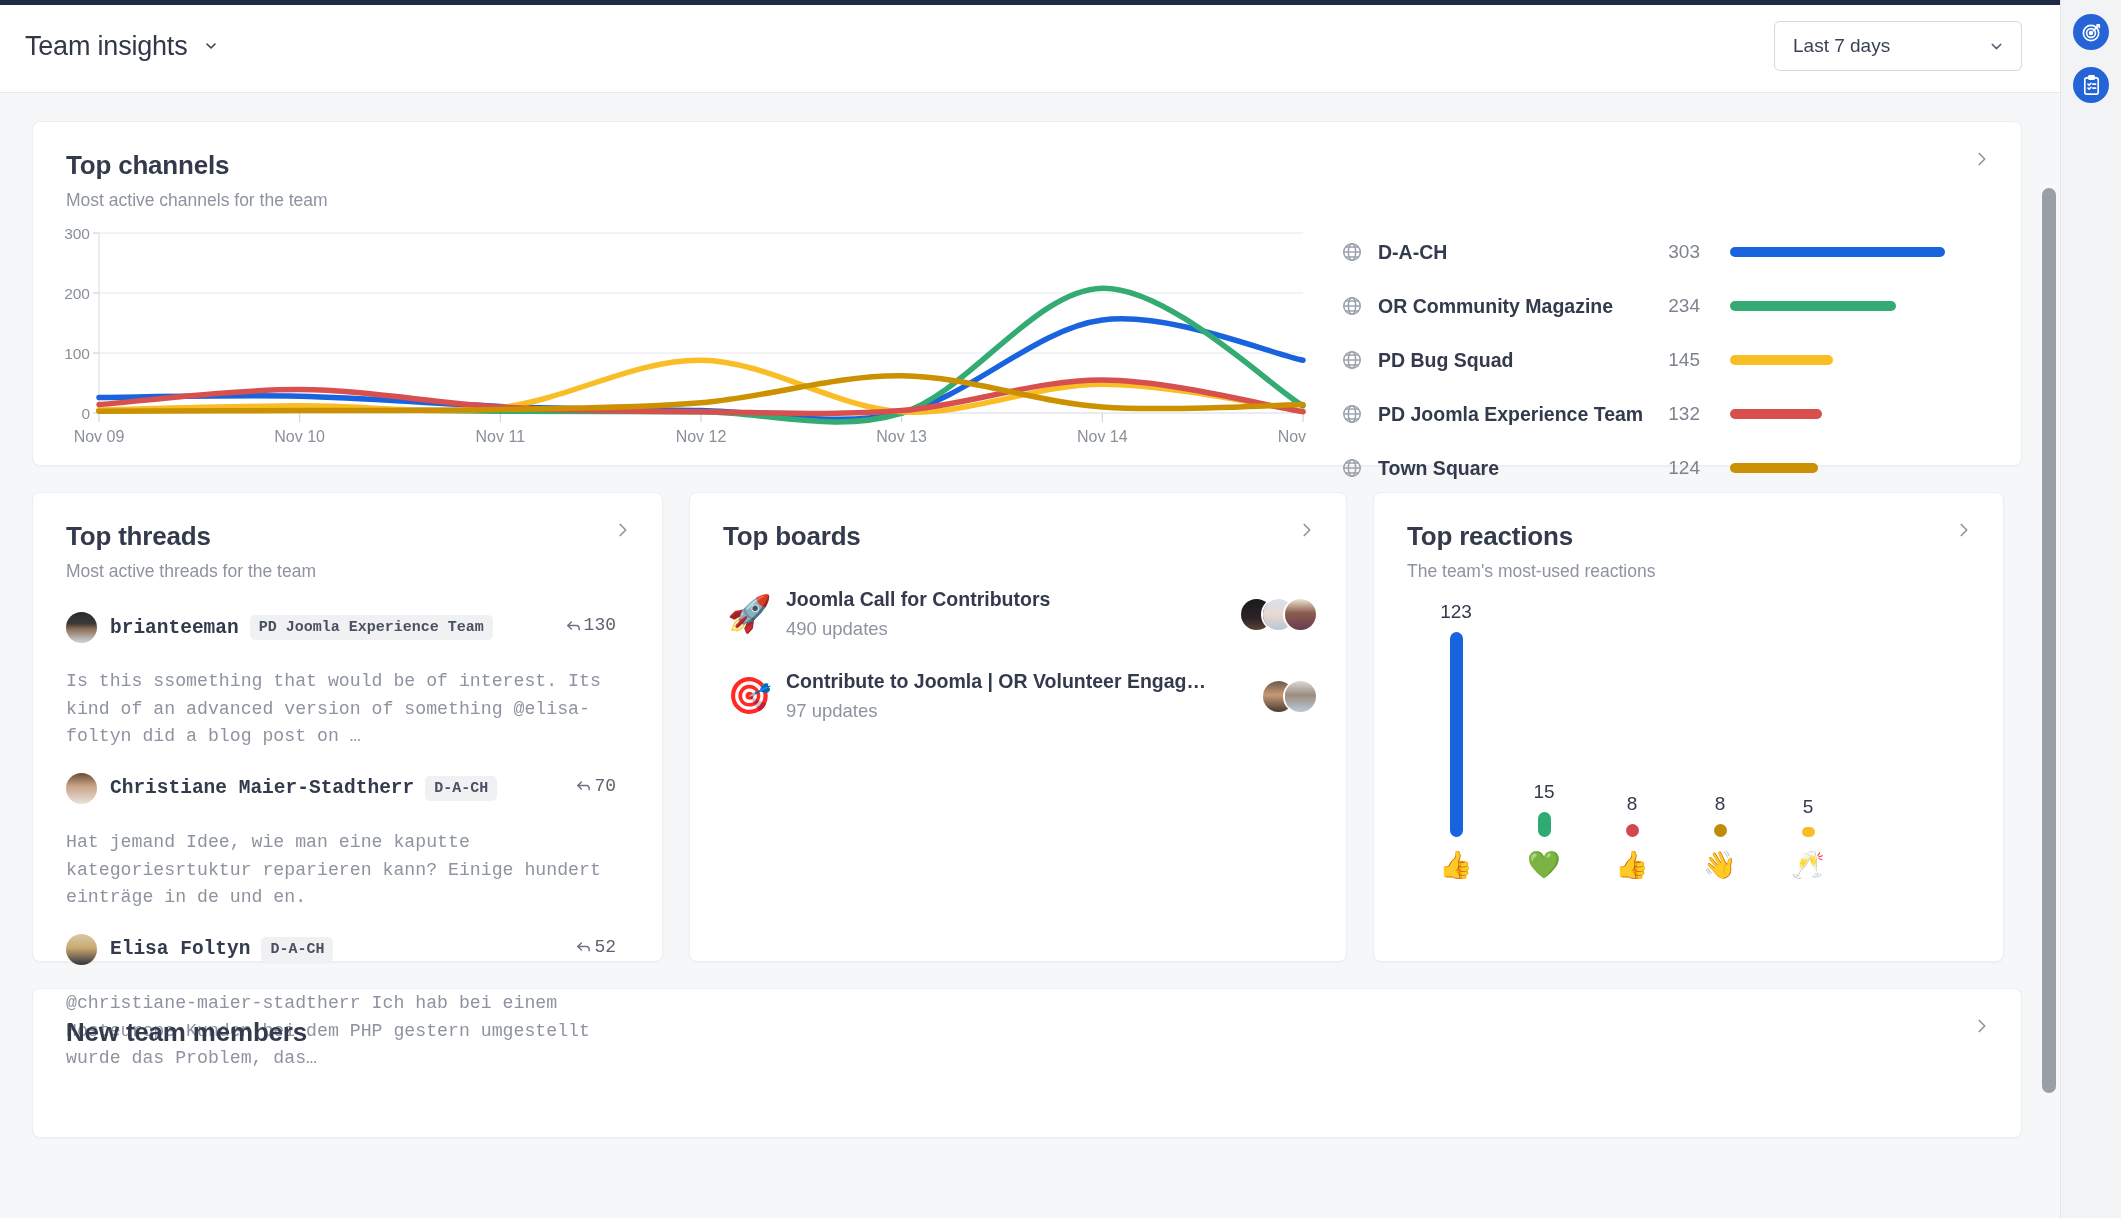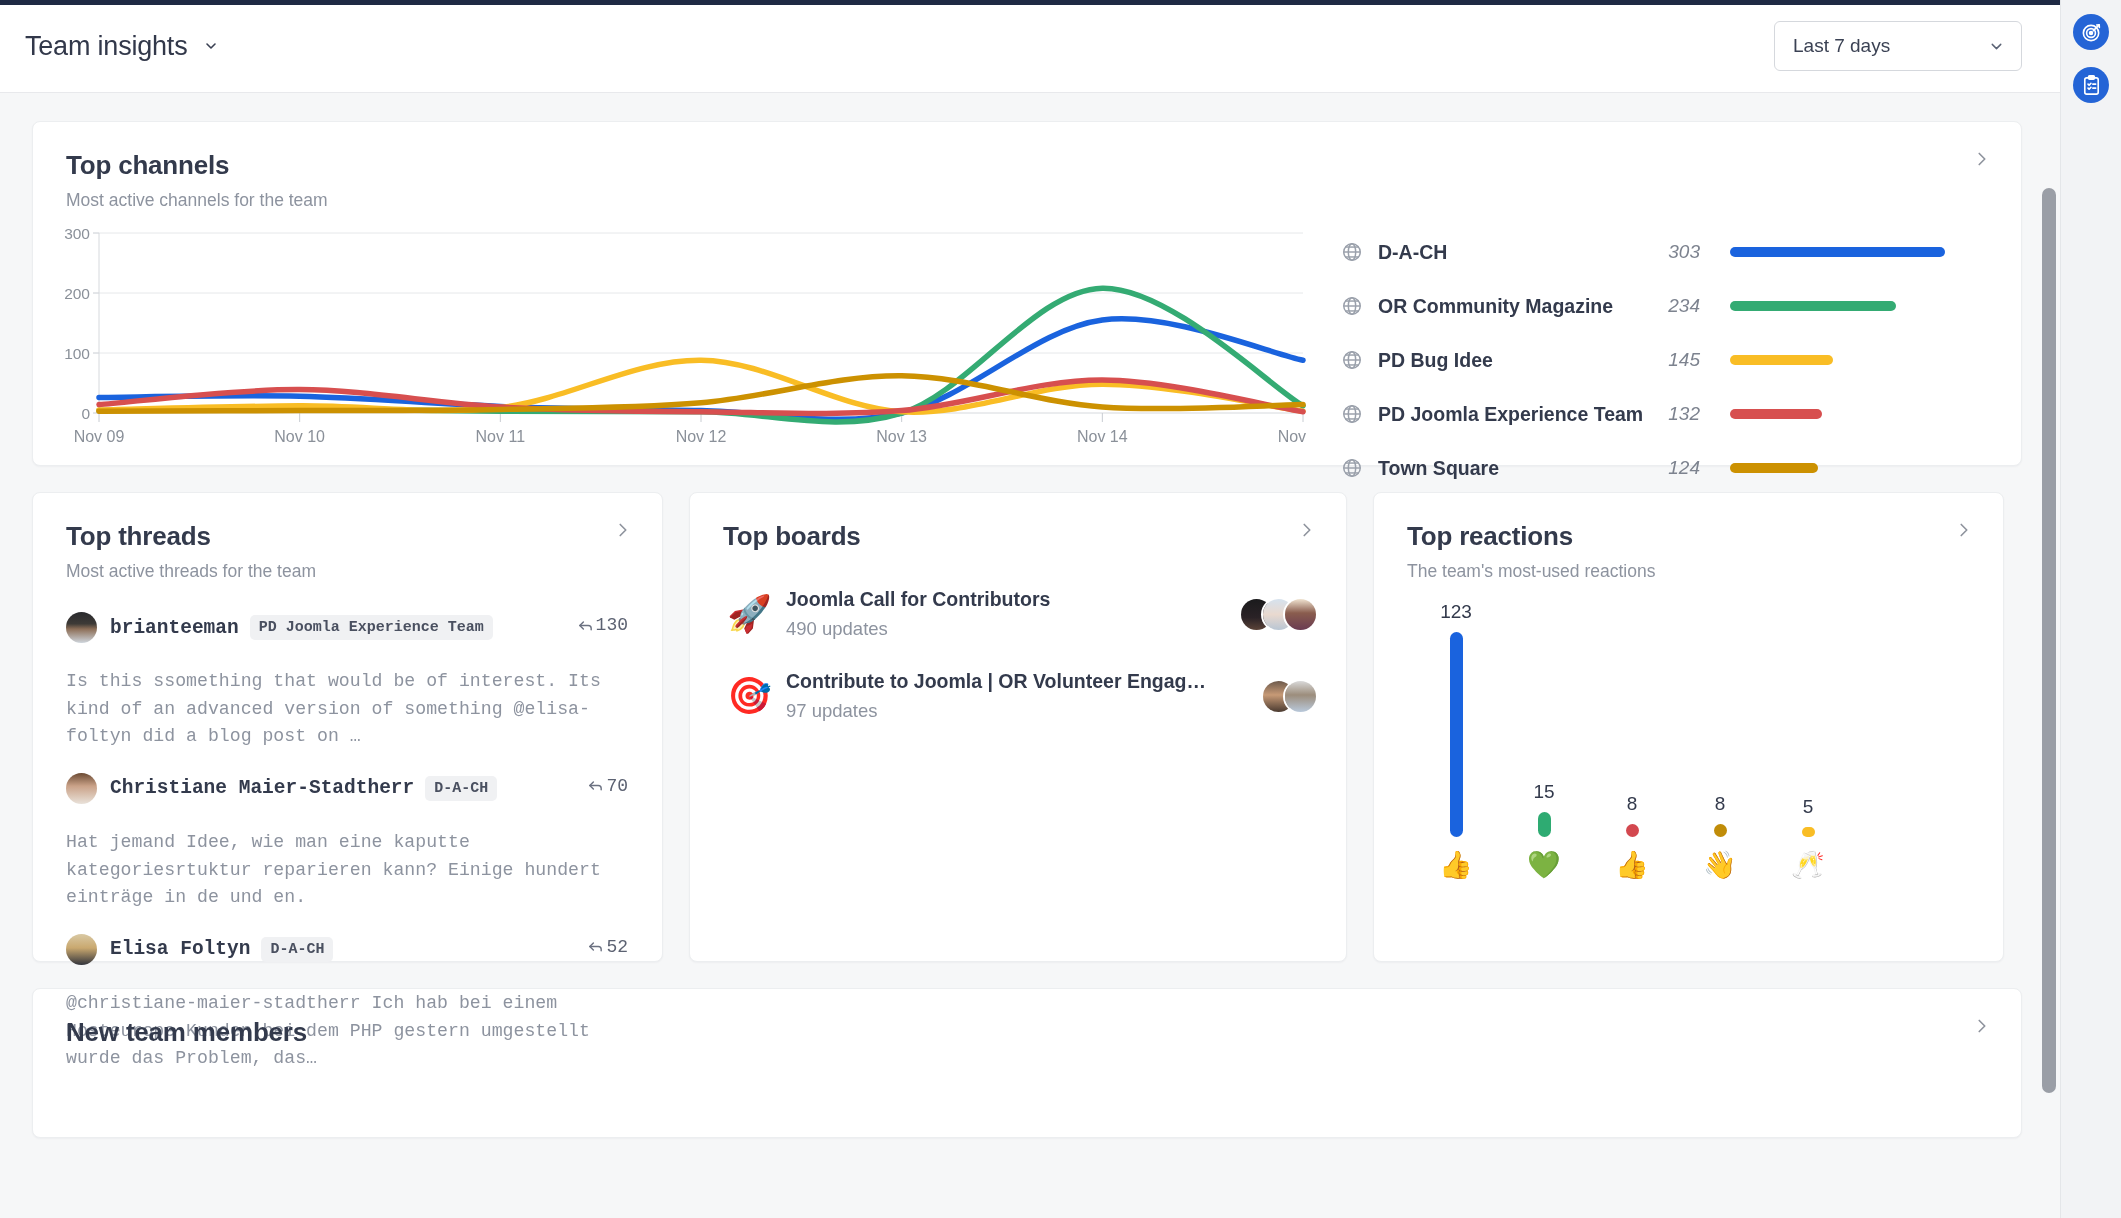--- a/index.html
+++ b/index.html
@@ -65,40 +65,40 @@
   .channels-body { display: flex; height: 250px; padding: 0 0 0 0; }
   .chart-area { position: relative; width: 1275px; height: 250px; margin-left: 8px; }
   .chart-svg { position: absolute; left: 0; top: 14px; }
 
   .legend { flex: 1 1 auto; padding: 14px 0 0 25px; }
   .legend-row { display: flex; align-items: center; height: 54px; }
   .globe-ico { width: 22px; height: 22px; color: #9aa0ab; flex: 0 0 22px; }
   .globe-ico svg { display:block; }
   .legend-name { font-size: 19.5px; color: #333a4c; font-weight: 700; margin-left: 15px; width: 276px;
                  white-space: nowrap; overflow: hidden; }
-  .legend-val { font-size: 19px; color: #7d838f; width: 46px; text-align: right; font-style: italic; }
+  .legend-val { font-size: 19px; color: #7d838f; width: 46px; text-align: right; }
   .legend-bar-track { margin-left: 30px; width: 215px; height: 10px; }
   .legend-bar { height: 10px; border-radius: 5px; }
 
   
   .midrow { display: flex; gap: 26px; margin-bottom: 26px; }
   .threads-card { width: 631px; height: 470px; }
   .boards-card  { width: 658px; height: 470px; }
   .reactions-card { width: 631px; height: 470px; }
 
   
   .thread-list { padding: 30px 30px 0 33px; }
   .thread { margin-bottom: 22px; }
   .thread-top { display: flex; align-items: center; position: relative; font-family: Liberation Mono, monospace; }
   .avatar { width: 31px; height: 31px; border-radius: 50%; flex: 0 0 31px; overflow: hidden;
             background: #dfe2e6; position: relative; }
   .thread-author { font-size: 19.5px; color: #333a4c; font-weight: 700; margin-left: 13px; white-space: nowrap; }
   .chip { margin-left: 11px; background: #f0f1f3; border-radius: 5px; padding: 4px 9px;
           font-size: 15px; color: #4a5060; font-weight: 700; white-space: nowrap; }
-  .reply-count { position: absolute; right: 4px; top: 3px; display: flex; align-items: center;
+  .reply-count { position: absolute; right: 16px; top: 3px; display: flex; align-items: center;
                  font-size: 18px; color: #5c6272; gap: 2px; }
   .reply-ico { width: 17px; height: 17px; color: #6b7181; }
   .reply-ico svg { display:block; }
   .thread-snippet { font-size: 18.2px; line-height: 1.52; color: #8d939f; margin-top: 25px; font-family: Liberation Mono, monospace; }
 
   
   .board-list { padding: 36px 30px 0 33px; }
   .board-row { display: flex; align-items: center; margin-bottom: 30px; position: relative; }
   .board-emoji { font-size: 36px; width: 54px; flex: 0 0 54px; line-height: 1; text-align:center;
                  font-family: "DejaVu Sans", sans-serif; }
@@ -255,21 +255,21 @@
             <div class="legend-row">
               <span class="globe-ico">
                 <svg viewBox="0 0 24 24" width="22" height="22" fill="none" stroke="currentColor" stroke-width="1.6">
                   <circle cx="12" cy="12" r="9"></circle>
                     <ellipse cx="12" cy="12" rx="4" ry="9"></ellipse>
                   <line x1="3" y1="12" x2="21" y2="12"></line>
                     <line x1="4.4" y1="6.6" x2="19.6" y2="6.6"></line>
                   <line x1="4.4" y1="17.4" x2="19.6" y2="17.4"></line>
                   </svg>
               </span>
-              <span class="legend-name">PD Bug Idee</span>
+              <span class="legend-name">PD Bug Squad</span>
               <span class="legend-val">145</span>
               <span class="legend-bar-track">
                 <span class="legend-bar" style="display: block; width: 48%; background: rgb(249, 189, 37);"></span>
               </span>
             </div>
             <div class="legend-row">
               <span class="globe-ico">
                 <svg viewBox="0 0 24 24" width="22" height="22" fill="none" stroke="currentColor" stroke-width="1.6">
                   <circle cx="12" cy="12" r="9"></circle>
                     <ellipse cx="12" cy="12" rx="4" ry="9"></ellipse>

